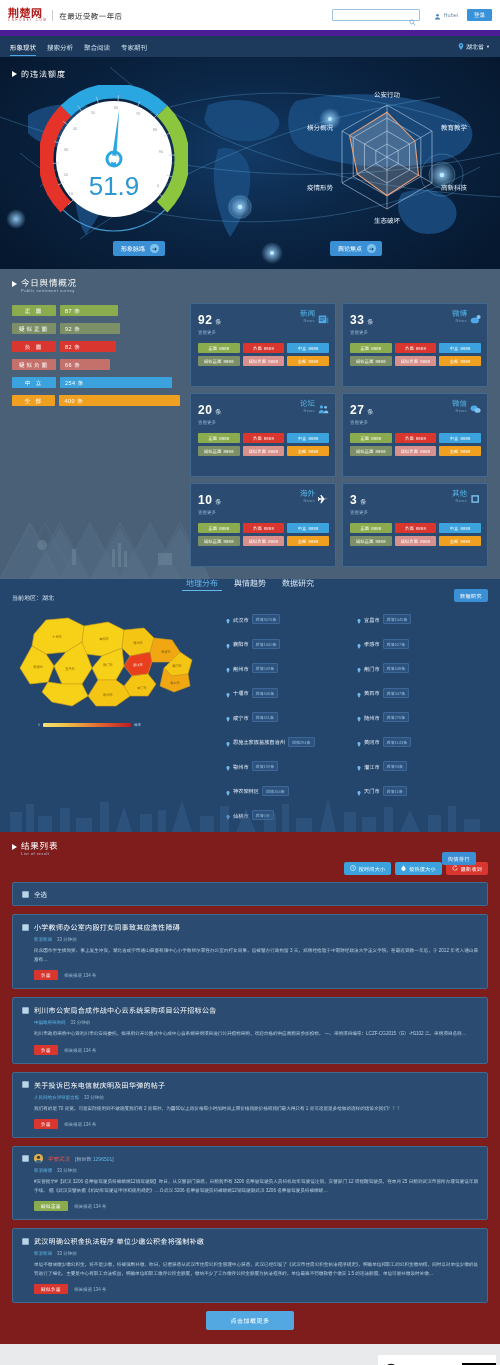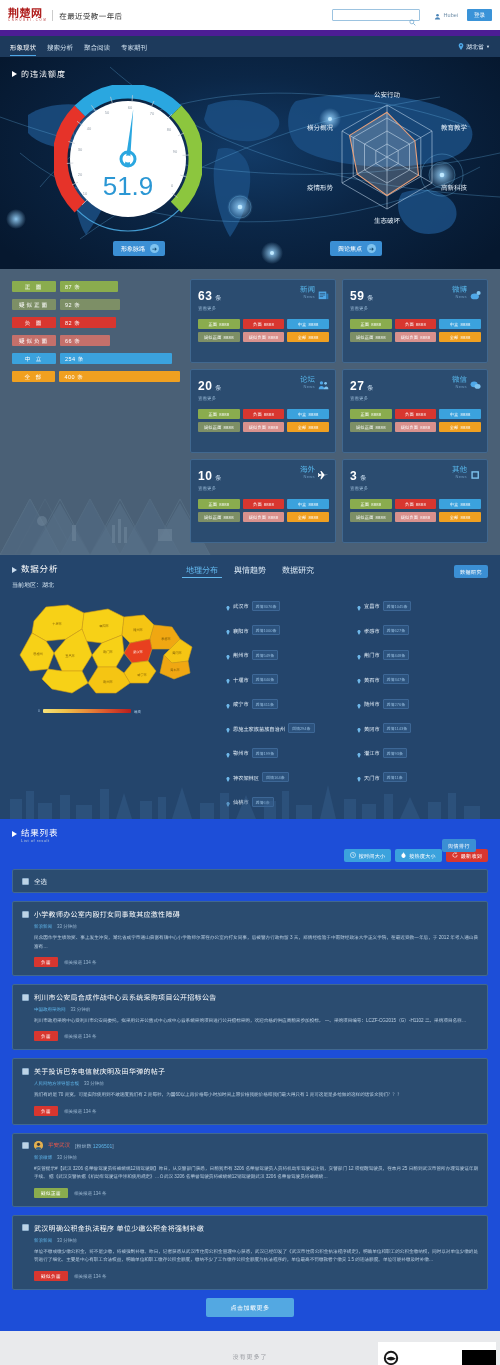--- a/index.html
+++ b/index.html
@@ -74,21 +74,21 @@
   }
   .hero-svg { position: absolute; inset: 0; }
   .section-tag {
     position: absolute; left: 12px; top: 11px; display: flex; align-items: center; gap: 4px;
     z-index: 5;
   }
   .tri { width: 0; height: 0; border-left: 5px solid #ffffff; border-top: 3.5px solid transparent; border-bottom: 3.5px solid transparent; }
   .tri.dark { border-left-color: #c9dcee; }
   .section-tag-txt { font-size: 8px; color: #fff; letter-spacing: 1px; }
 
-  .gauge-wrap { position: absolute; left: 54px; top: 28px; }
+  .gauge-wrap { position: absolute; left: 40px; top: 28px; }
   .radar-wrap { position: absolute; left: 300px; top: 20px; }
 
   .hero-btn {
     position: absolute; background: #3b8fd4; color: #fff; font-size: 6px;
     border-radius: 2px; padding: 3px 6px 3px 8px; display: flex; align-items: center; gap: 5px;
     cursor: pointer; border: 0; font-family: inherit;
   }
   .hero-btn .circ {
     width: 9px; height: 9px; border-radius: 50%; background: #7fc3ef; color: #13496f;
     font-size: 6px; display: flex; align-items: center; justify-content: center;
@@ -166,21 +166,21 @@
   .legend-wrap { margin-top: 2px; margin-left: 26px; display:flex; align-items:center; gap:3px;}
   .legend-bar {
     width: 88px; height: 4px;
     background: linear-gradient(to right,#f6e27a,#f0c24a,#e88b3a,#d94f2b,#b81e1e);
     border-radius: 1px;
   }
   .legend-tick { font-size: 3.5px; color: #9dbedc; }
   .skyline { position: absolute; left: 0; right: 0; bottom: 0; height: 40px; opacity: .5; }
 
   
-  .sec-result { background: #1d4ed8; padding: 10px 12px 14px 12px; position: relative; }
+  .sec-result { background: #7f1d1d; padding: 10px 12px 14px 12px; position: relative; }
   .filters { display: flex; justify-content: flex-end; gap: 4px; margin: 6px 0 7px 0; }
   .filter-btn {
     font-size: 5px; color: #fff; border-radius: 2px; padding: 3px 6px;
     display: flex; align-items: center; gap: 3px; cursor: pointer; border: 0;
     font-family: inherit; letter-spacing: .3px;
   }
   .fb-blue { background: #3ba2dd; }
   .fb-red { background: #d8362f; }
 
   .result-item {
@@ -460,20 +460,27 @@
       <g fill="#8fa7bb" opacity=".55">
         <rect x="112" y="56" width="3" height="18"></rect>
           <rect x="118" y="50" width="3" height="24"></rect>
         <rect x="124" y="58" width="3" height="16"></rect>
         <circle cx="42" cy="52" r="5"></circle>
         <path d="M72 72 l0 -16 l4 0 l0 16 z"></path>
         <path d="M158 60 l14 0 l0 12 l-14 0 z"></path>
       </g>
     </svg>
 
+    <div class="sec-head">
+      <div class="tri" style="margin-top:2px;"></div>
+      <div class="txts">
+        <div class="sec-title">今日舆情概况</div>
+        <div class="sec-sub">Public sentiment survey</div>
+      </div>
+    </div>
 
     <div class="sent-body">
 
       <div class="bars">
         <div class="bar-row">
           <div class="bar-label" style="background:#8aac4e">正 面</div>
           <div class="bar-val" style="background:#8aac4e;width:58px">87 条</div>
         </div>
         <div class="bar-row">
           <div class="bar-label" style="background:#7d8f66">疑似正面</div>
@@ -495,21 +502,21 @@
           <div class="bar-label" style="background:#f0a020">全 部</div>
           <div class="bar-val" style="background:#f0a020;width:122px">400 条</div>
         </div>
       </div>
 
       <div class="cards">
 
         <div class="card">
           <div class="card-top">
             <div>
-              <span class="card-num">63</span><span class="card-unit">条</span>
+              <span class="card-num">92</span><span class="card-unit">条</span>
               <div class="card-more">查看更多</div>
             </div>
             <div class="card-type">
               <div>
                 <span class="card-type-cn">新闻</span>
                 <span class="card-type-en">News</span>
               </div>
               <span>
                 <svg width="11" height="10" viewBox="0 0 16 14">
                     <rect x="1" y="2" width="11" height="11" fill="#4fa8e8"></rect>
@@ -547,21 +554,21 @@
             <div class="chip" style="background:#f0a020">
                 <span>全部</span>
                 <span>8888</span>
               </div>
           </div>
         </div>
 
         <div class="card">
           <div class="card-top">
             <div>
-              <span class="card-num">59</span><span class="card-unit">条</span>
+              <span class="card-num">33</span><span class="card-unit">条</span>
               <div class="card-more">查看更多</div>
             </div>
             <div class="card-type">
               <div>
                 <span class="card-type-cn">微博</span>
                 <span class="card-type-en">News</span>
               </div>
               <span>
                 <svg width="11" height="10" viewBox="0 0 16 14">
                     <ellipse cx="7" cy="9" rx="6" ry="4.2" fill="#4fa8e8"></ellipse>
@@ -785,26 +792,20 @@
                 <span>8888</span>
               </div>
           </div>
         </div>
 
       </div>
     </div>
   </div>
 
   <div class="sec-data">
-    <div class="sec-head" style="margin-bottom:2px;">
-      <div class="tri dark" style="margin-top:2px;"></div>
-      <div class="txts">
-        <div class="sec-title">数据分析</div>
-      </div>
-    </div>
     <button class="btn-topright">数据研究</button>
 
     <div class="da-tabs">
       <div class="da-tab active">地理分布</div>
       <div class="da-tab">舆情趋势</div>
       <div class="da-tab">数据研究</div>
     </div>
 
     <div class="da-region">当前地区：湖北</div>
 

